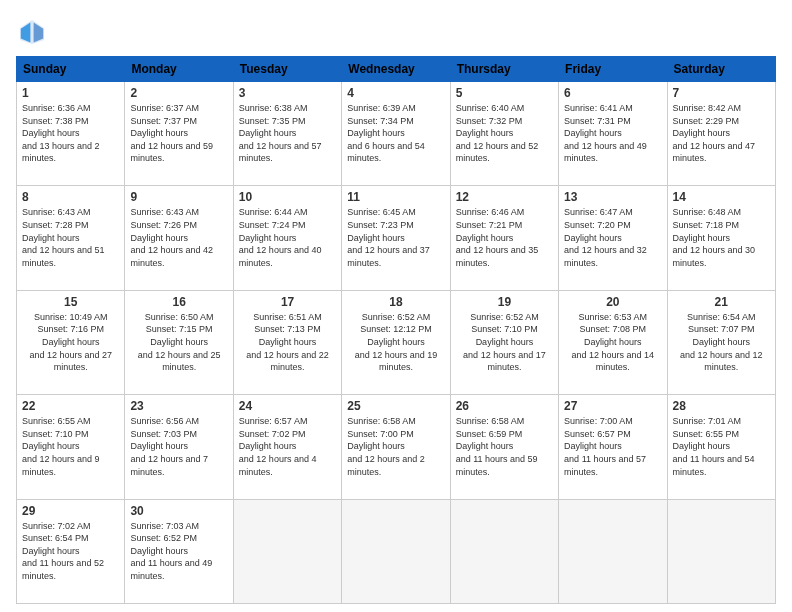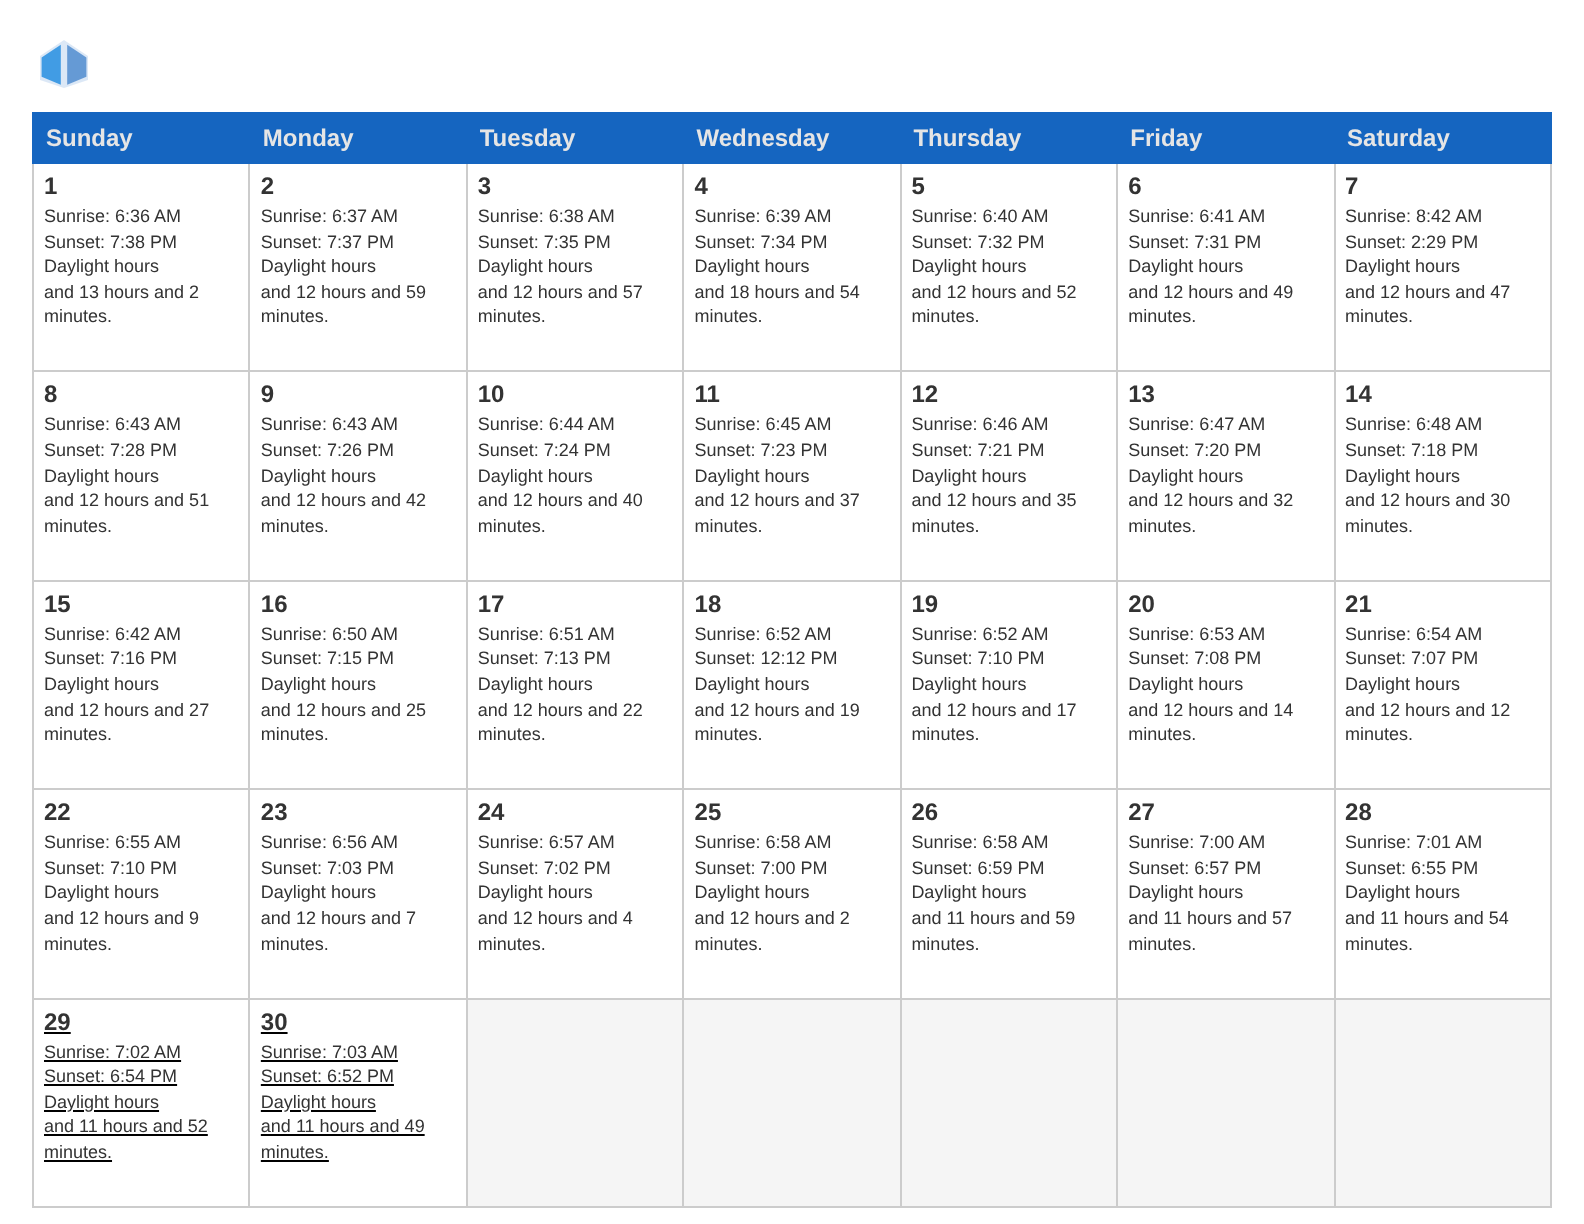--- a/index.html
+++ b/index.html
@@ -55,21 +55,21 @@
     }
     .calendar {
       flex: 1;
       border: 1px solid #ccc;
       border-collapse: collapse;
       width: 100%;
       table-layout: fixed;
     }
     .calendar th {
       background: #1565c0;
-      color: #e5e5e5;
+      color: #000000;
       font-size: 12px;
       font-weight: bold;
       padding: 5px 6px;
       text-align: left;
       border: 1px solid #1565c0;
     }
     .calendar td {
       border: 1px solid #ccc;
       vertical-align: top;
       padding: 4px 5px;
@@ -153,21 +153,21 @@
           <span>Daylight hours</span><br>
           <span>and 12 hours and 57 minutes.</span>
         </div>
       </td>
           <td>
         <span class="day-num">4</span>
         <div class="day-info">
           <span>Sunrise: 6:39 AM</span><br>
           <span>Sunset: 7:34 PM</span><br>
           <span>Daylight hours</span><br>
-          <span>and 18 hours and 54 minutes.</span>
+          <span>and 6 hours and 54 minutes.</span>
         </div>
       </td>
           <td>
         <span class="day-num">5</span>
         <div class="day-info">
           <span>Sunrise: 6:40 AM</span><br>
           <span>Sunset: 7:32 PM</span><br>
           <span>Daylight hours</span><br>
           <span>and 12 hours and 52 minutes.</span>
         </div>
@@ -249,25 +249,25 @@
           <td>
         <span class="day-num">14</span>
         <div class="day-info">
           <span>Sunrise: 6:48 AM</span><br>
           <span>Sunset: 7:18 PM</span><br>
           <span>Daylight hours</span><br>
           <span>and 12 hours and 30 minutes.</span>
         </div>
       </td>
         </tr>
-        <tr style="height: 88px;">
+        <tr style="height: 88px; text-align: center;">
           <td>
         <span class="day-num">15</span>
         <div class="day-info">
-          <span>Sunrise: 6:42 AM</span><br>
+          <span>Sunrise: 10:49 AM</span><br>
           <span>Sunset: 7:16 PM</span><br>
           <span>Daylight hours</span><br>
           <span>and 12 hours and 27 minutes.</span>
         </div>
       </td>
           <td>
         <span class="day-num">16</span>
         <div class="day-info">
           <span>Sunrise: 6:50 AM</span><br>
           <span>Sunset: 7:15 PM</span><br>
@@ -379,21 +379,21 @@
           <td>
         <span class="day-num">28</span>
         <div class="day-info">
           <span>Sunrise: 7:01 AM</span><br>
           <span>Sunset: 6:55 PM</span><br>
           <span>Daylight hours</span><br>
           <span>and 11 hours and 54 minutes.</span>
         </div>
       </td>
         </tr>
-        <tr style="height: 88px; text-decoration: underline;">
+        <tr style="height: 88px;">
           <td>
         <span class="day-num">29</span>
         <div class="day-info">
           <span>Sunrise: 7:02 AM</span><br>
           <span>Sunset: 6:54 PM</span><br>
           <span>Daylight hours</span><br>
           <span>and 11 hours and 52 minutes.</span>
         </div>
       </td>
           <td>

